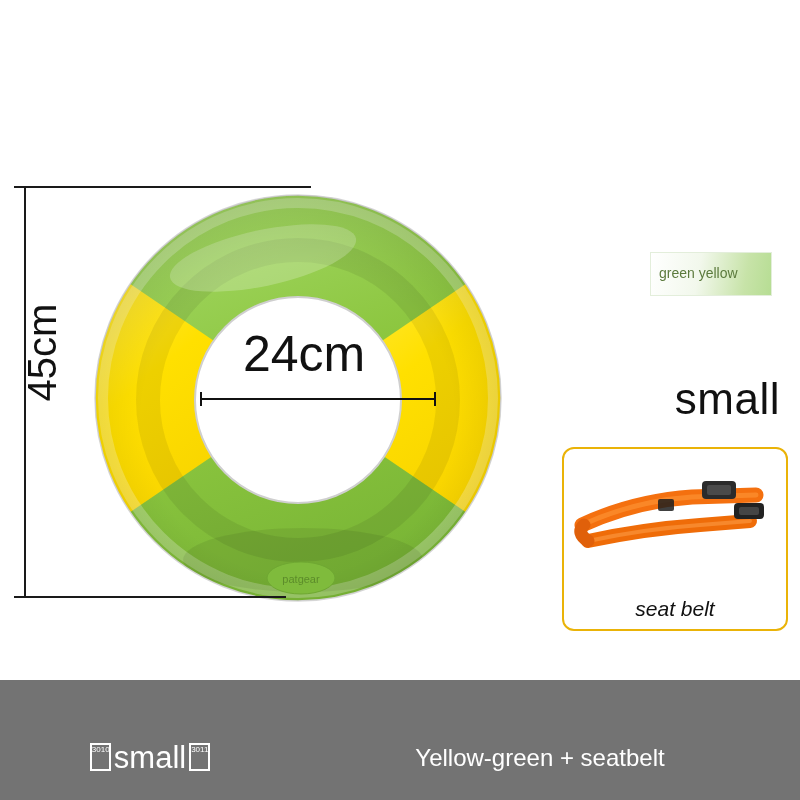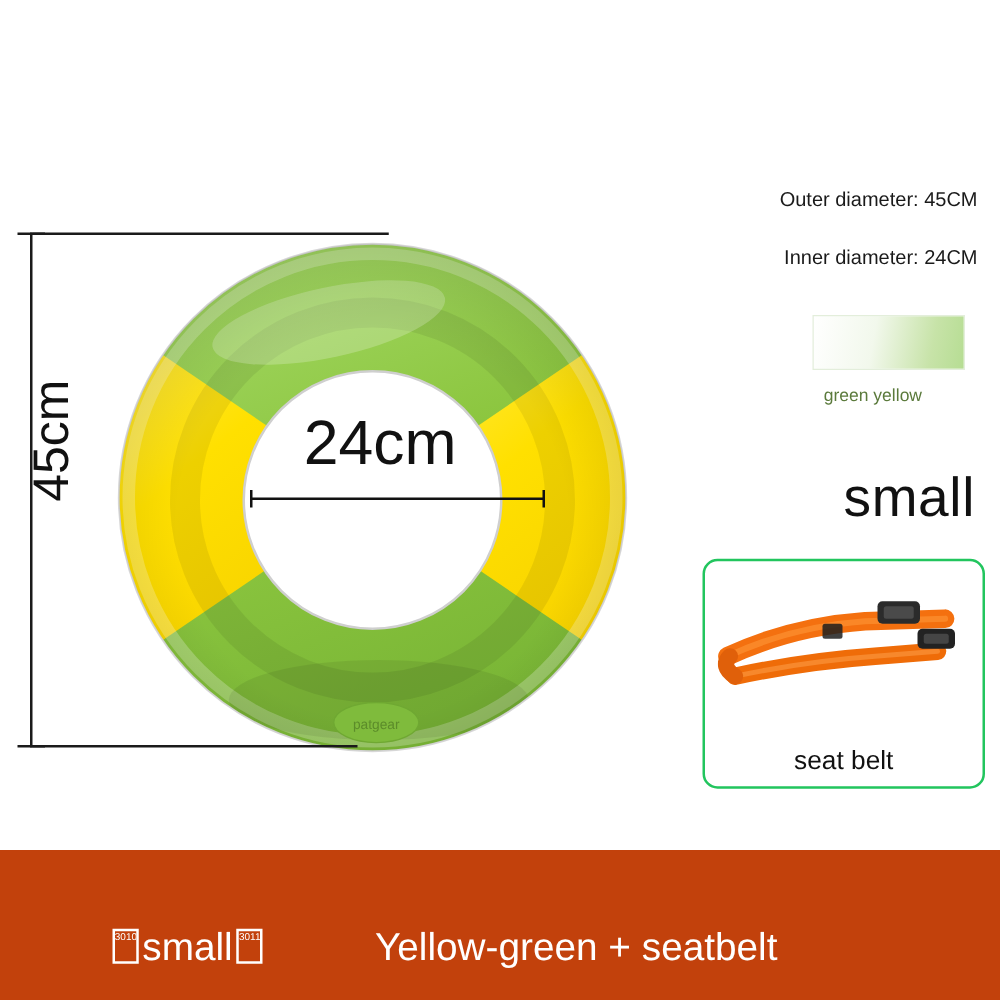--- a/index.html
+++ b/index.html
@@ -56,43 +56,43 @@
     background: linear-gradient(100deg, #ffffff 0%, #f2f8ec 40%, #c7e3a8 78%, #b6dd93 100%);
     border: 1px solid #e3eedb;
   }
   .swatch-label {
     position: absolute;
     left: 8px;
     top: 12px;
     font-size: 14px;
     color: #5b7a3c;
     white-space: nowrap;
-    margin-top: 43px;
   }
 
   
   .size-word {
     position: absolute;
     right: 20px;
     top: 374px;
     font-size: 44px;
     color: #111111;
     letter-spacing: 0.5px;
   }
 
   
   .belt-card {
     position: absolute;
     left: 562px;
     top: 447px;
     width: 222px;
     height: 180px;
-    border: 2px solid #22c55e;
+    border: 2px solid #eab308;
     border-radius: 12px;
     background: #ffffff;
+    font-style: italic;
   }
   .belt-label {
     position: absolute;
     left: 0;
     right: 0;
     bottom: 8px;
     text-align: center;
     font-size: 21px;
     color: #111111;
   }
@@ -194,42 +194,42 @@
   .inner-arrow::before { left: 0; }
   .inner-arrow::after { right: 0; }
 
   
   .bottom-bar {
     position: absolute;
     left: 0;
     top: 680px;
     width: 800px;
     height: 120px;
-    background: #c2410c;
+    background: #737373;
   }
   .bottom-bar-inner {
     position: absolute;
     left: 0;
     top: 36px;
     width: 800px;
     height: 84px;
     display: flex;
     align-items: center;
   }
   .bar-left {
     width: 300px;
     text-align: center;
     font-size: 31px;
     color: #ffffff;
     white-space: nowrap;
   }
   .bar-right {
     flex: 1;
-    text-align: left;
-    font-size: 31px;
+    text-align: center;
+    font-size: 24px;
     color: #ffffff;
     white-space: nowrap;
     padding-right: 20px;
   }
   .tofu {
     display: inline-block;
     width: 17px;
     height: 24px;
     border: 2px solid #ffffff;
     position: relative;
@@ -242,22 +242,20 @@
     overflow: hidden;
     letter-spacing: 0;
   }
 </style>
 </head>
 <body>
 
 <div id="root">
 
 
-  <div class="spec spec-outer">Outer diameter: 45CM</div>
-  <div class="spec spec-inner">Inner diameter: 24CM</div>
 
   <div class="swatch">
     <span class="swatch-label">green yellow</span>
   </div>
 
   <div class="size-word">small</div>
 
   <div class="belt-card">
     <div class="belt-art">
       <svg width="202" height="100" viewBox="0 0 202 100" xmlns="http://www.w3.org/2000/svg">

